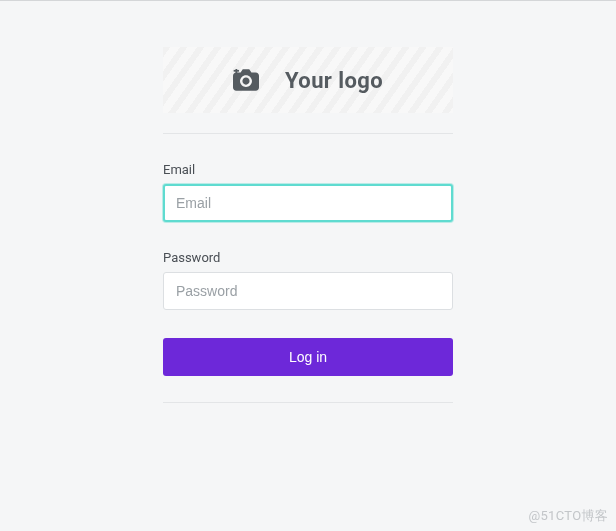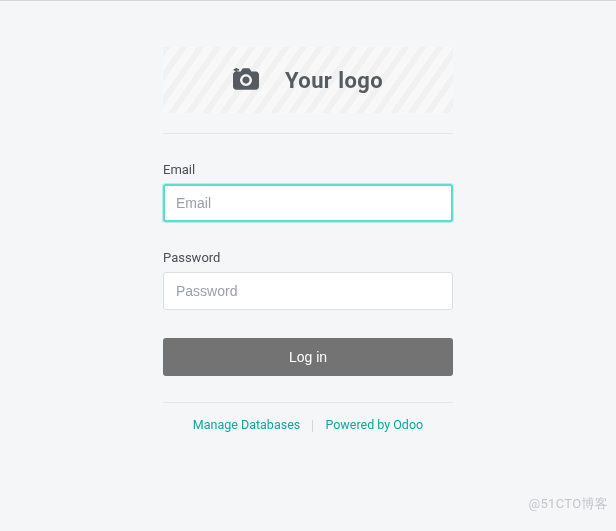--- a/index.html
+++ b/index.html
@@ -25,21 +25,21 @@
         125deg,
         #f1f1f1 0px,
         #f1f1f1 6px,
         #f8f8f8 6px,
         #f8f8f8 14px
       );
       margin-bottom: 20px;
     }
     .logo-inner {
       display: flex;
-      align-items: flex-start;
+      align-items: center;
       gap: 26px;
       color: #555b60;
     }
     .camera-icon {
       width: 26px;
       height: 22px;
       fill: #555b60;
     }
     .logo-text {
       font-size: 22px;
@@ -76,21 +76,21 @@
     .form-input::placeholder { color: #9aa0a5; }
     .form-input.focused {
       border: 2px solid #5fdbd0;
       box-shadow: 0 0 0 1px rgba(95,219,208,0.4);
       padding: 5px 11px;
     }
     .btn-login {
       width: 100%;
       height: 38px;
       margin-top: 28px;
-      background: #737373;
+      background: #6d28d9;
       border: none;
       border-radius: 3px;
       color: #fff;
       font-size: 14px;
       font-weight: 400;
       cursor: pointer;
     }
     .footer-divider {
       border: none;
       border-top: 1px solid #e3e5e7;
@@ -109,21 +109,21 @@
     .footer-sep {
       display: inline-block;
       width: 1px;
       height: 12px;
       background: #d3d6d9;
       vertical-align: middle;
     }
     .watermark {
       position: absolute;
       right: 8px;
-      bottom: 18px;
+      bottom: 6px;
       font-size: 13px;
       color: #c3c6c9;
       letter-spacing: 0.3px;
     }
   </style>
 </head>
 <body>
 
 <div class="login-card">
 
@@ -147,21 +147,16 @@
 
   <div class="form-group">
     <label class="form-label">Password</label>
     <input type="password" class="form-input" placeholder="Password" style="">
   </div>
 
   <button class="btn-login">Log in</button>
 
   <hr class="footer-divider">
 
-  <div class="footer-links">
-    <a href="#">Manage Databases</a>
-    <span class="footer-sep"></span>
-    <a href="#">Powered by Odoo</a>
-  </div>
 
 </div>
 
 <div class="watermark">@51CTO博客</div>
 
 </body></html>

